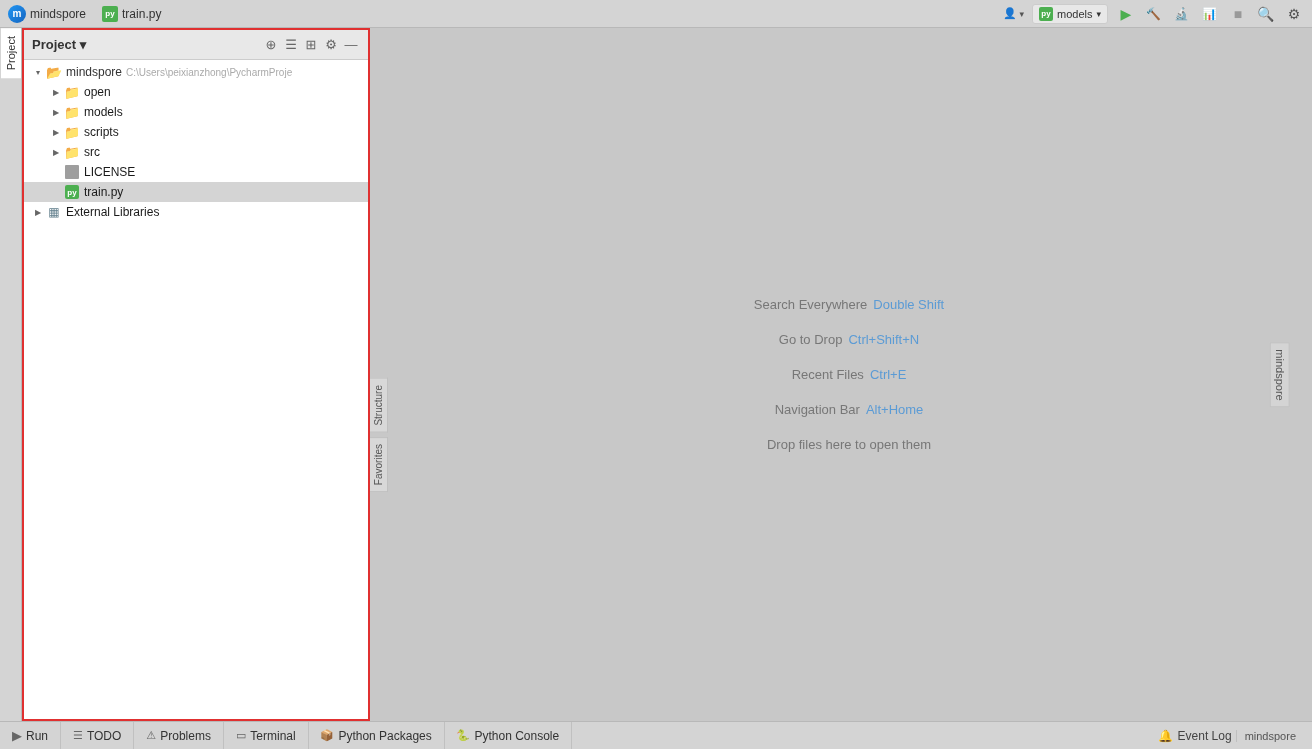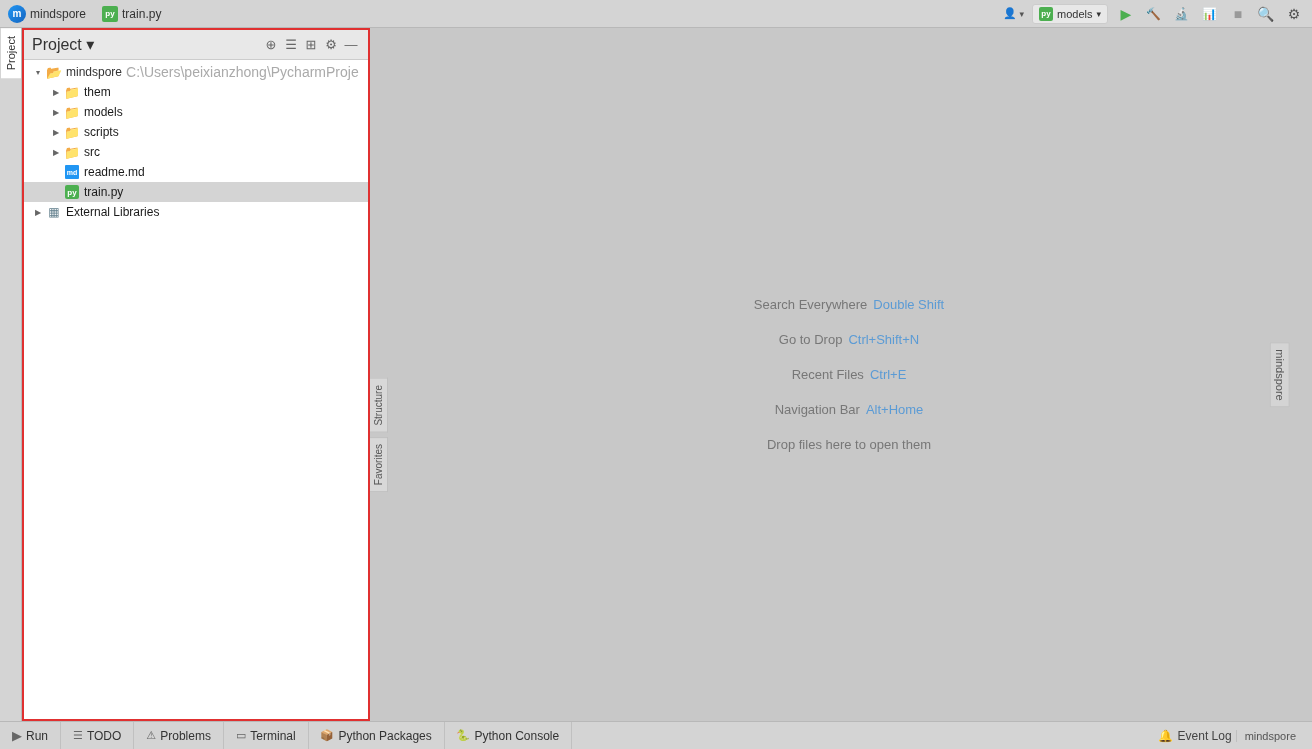--- a/index.html
+++ b/index.html
@@ -123,22 +123,22 @@
     .panel-header {
       height: 30px;
       background: #e8e8e8;
       display: flex;
       align-items: center;
       padding: 0 8px;
       gap: 6px;
       border-bottom: 1px solid #ccc;
     }
     .panel-title {
-      font-size: 16px;
-      font-weight: 400;
+      font-size: 13px;
+      font-weight: 700;
       color: #333;
       flex: 1;
     }
     .panel-toolbar {
       display: flex; align-items: center; gap: 2px;
     }
     .panel-btn {
       width: 18px; height: 18px;
       display: flex; align-items: center; justify-content: center;
       cursor: pointer; color: #666; font-size: 13px;
@@ -358,29 +358,29 @@
 
     <div id="file-tree">
 
       <div class="tree-item">
         <div class="tree-arrow">▾</div>
         <div class="tree-icon">
           <span class="folder-open-icon">📂</span>
         </div>
         <div class="tree-label-row">
           <span class="tree-label project-name">mindspore</span>
-          <span style="color:#aaa;font-size:14px">C:\Users\peixianzhong\PycharmProje</span>
+          <span style="color:#aaa;font-size:10px">C:\Users\peixianzhong\PycharmProje</span>
         </div>
       </div>
 
       <div class="tree-item">
         <div class="tree-indent"></div>
         <div class="tree-arrow">▶</div>
         <div class="tree-icon folder-icon">📁</div>
-        <span class="tree-label">them</span>
+        <span class="tree-label">open</span>
       </div>
 
       <div class="tree-item">
         <div class="tree-indent"></div>
         <div class="tree-arrow">▶</div>
         <div class="tree-icon folder-icon">📁</div>
         <span class="tree-label">models</span>
       </div>
 
       <div class="tree-item">
@@ -390,29 +390,29 @@
         <span class="tree-label">scripts</span>
       </div>
 
       <div class="tree-item">
         <div class="tree-indent"></div>
         <div class="tree-arrow">▶</div>
         <div class="tree-icon folder-icon">📁</div>
         <span class="tree-label">src</span>
       </div>
 
-
       <div class="tree-item">
         <div class="tree-indent"></div>
         <div class="tree-arrow" style="visibility:hidden">▶</div>
         <div class="tree-icon">
-          <div class="file-icon-md">md</div>
+          <div class="file-icon-license" style="background:#9E9E9E;width:14px;height:14px;border-radius:1px;"></div>
         </div>
-        <span class="tree-label">readme.md</span>
-      </div>
+        <span class="tree-label">LICENSE</span>
+      </div>
+
 
 
       <div class="tree-item selected">
         <div class="tree-indent"></div>
         <div class="tree-arrow" style="visibility:hidden">▶</div>
         <div class="tree-icon">
           <div class="file-icon-py">py</div>
         </div>
         <span class="tree-label">train.py</span>
       </div>

